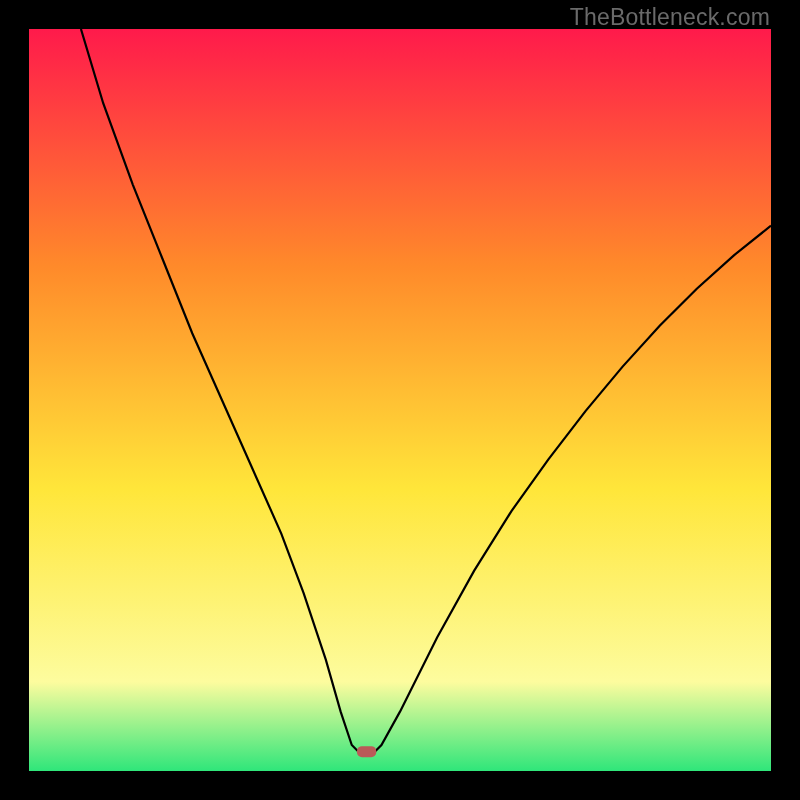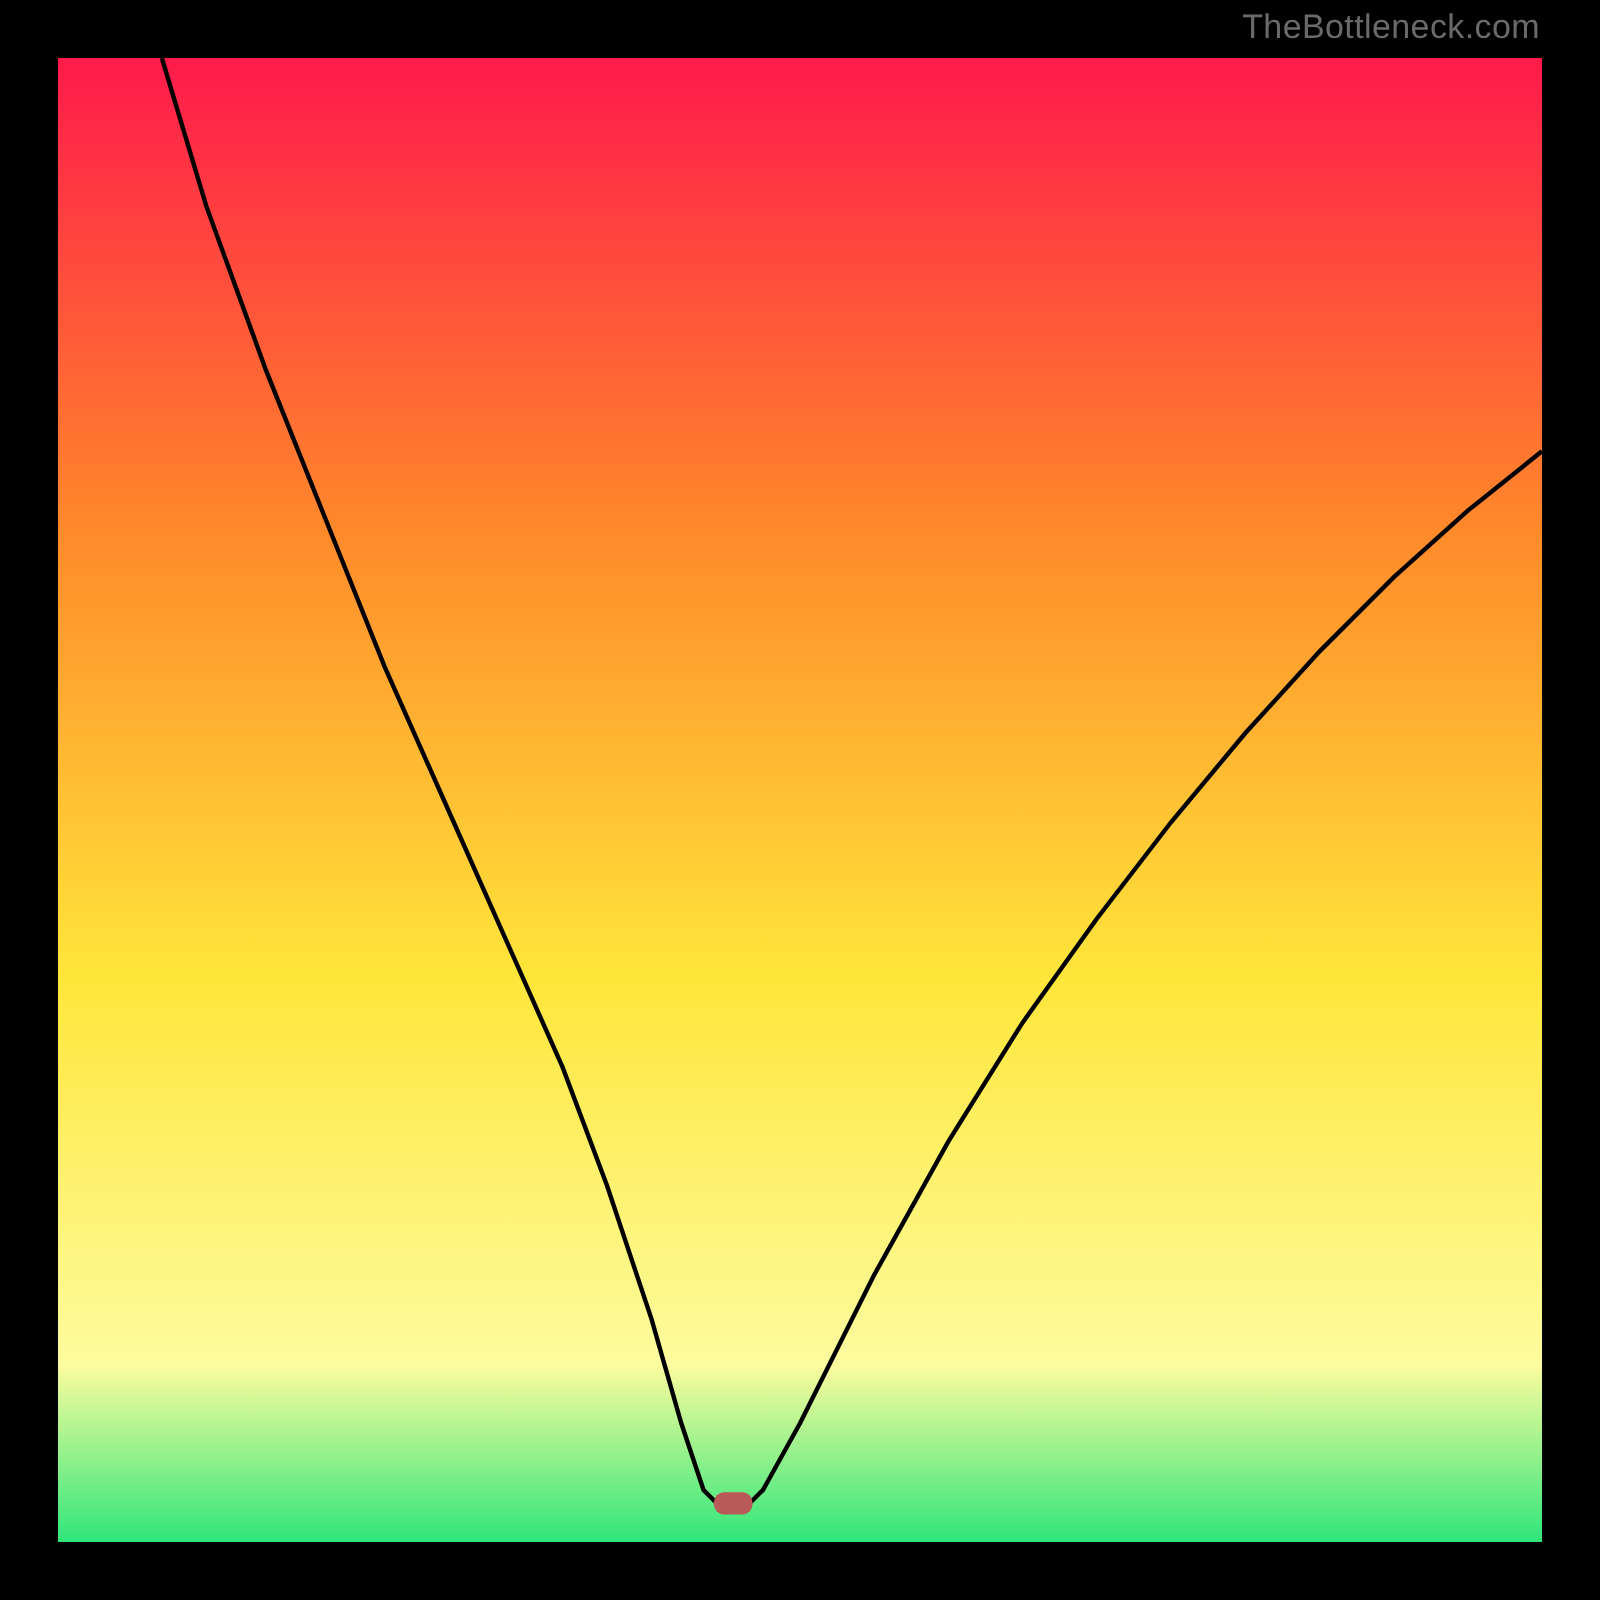--- a/index.html
+++ b/index.html
@@ -23,21 +23,21 @@
     left: 29px;
     top: 29px;
     width: 742px;
     height: 742px;
   }
   .watermark {
     position: absolute;
     top: 4px;
     right: 30px;
     color: #6a6a6a;
-    font-size: 17px;
+    font-size: 23px;
     letter-spacing: 0.2px;
     font-weight: 500;
   }
 </style>
 </head>
 <body>
 
 <div class="frame">
   <div class="watermark">TheBottleneck.com</div>
   <svg class="plot" viewBox="0 0 742 742" preserveAspectRatio="none">

